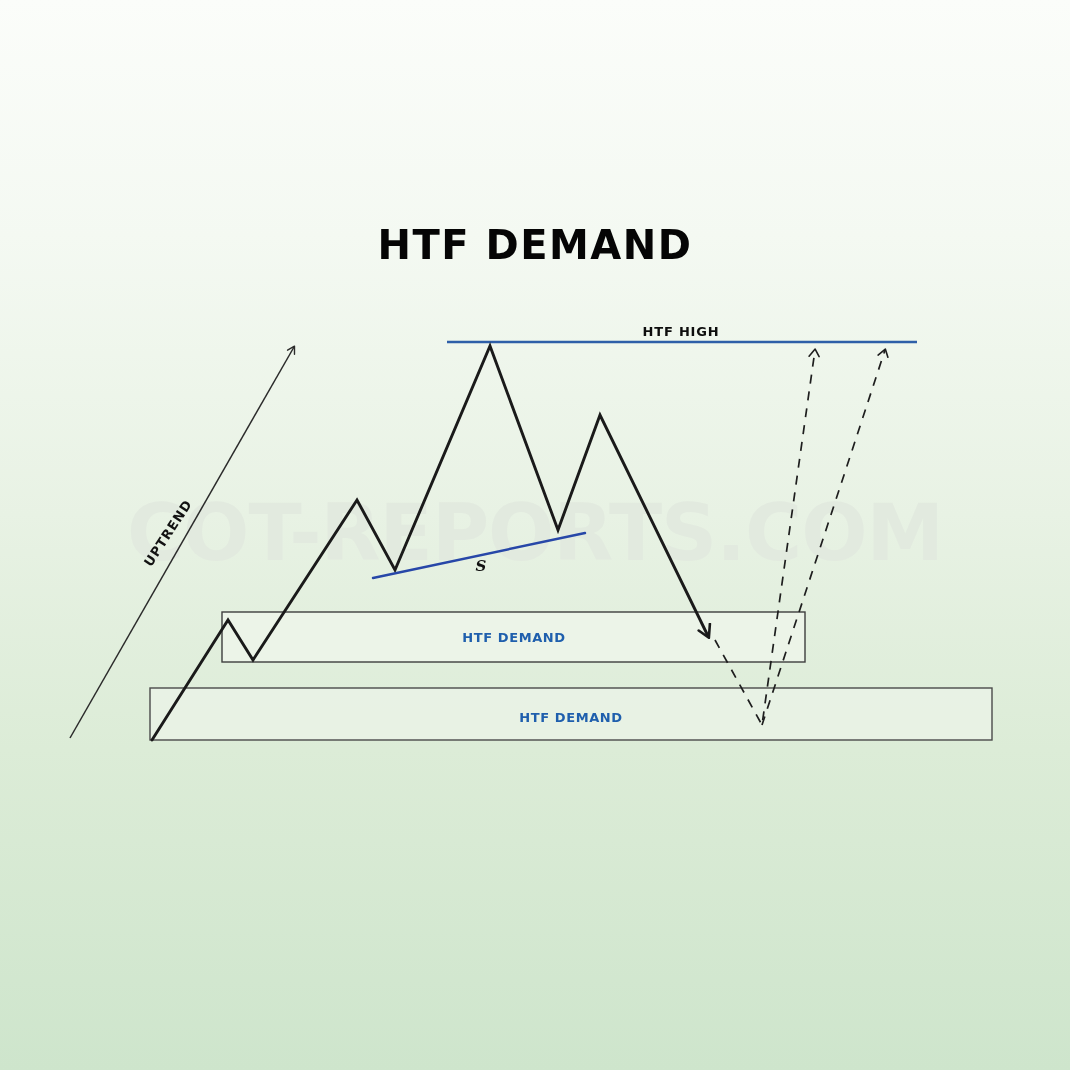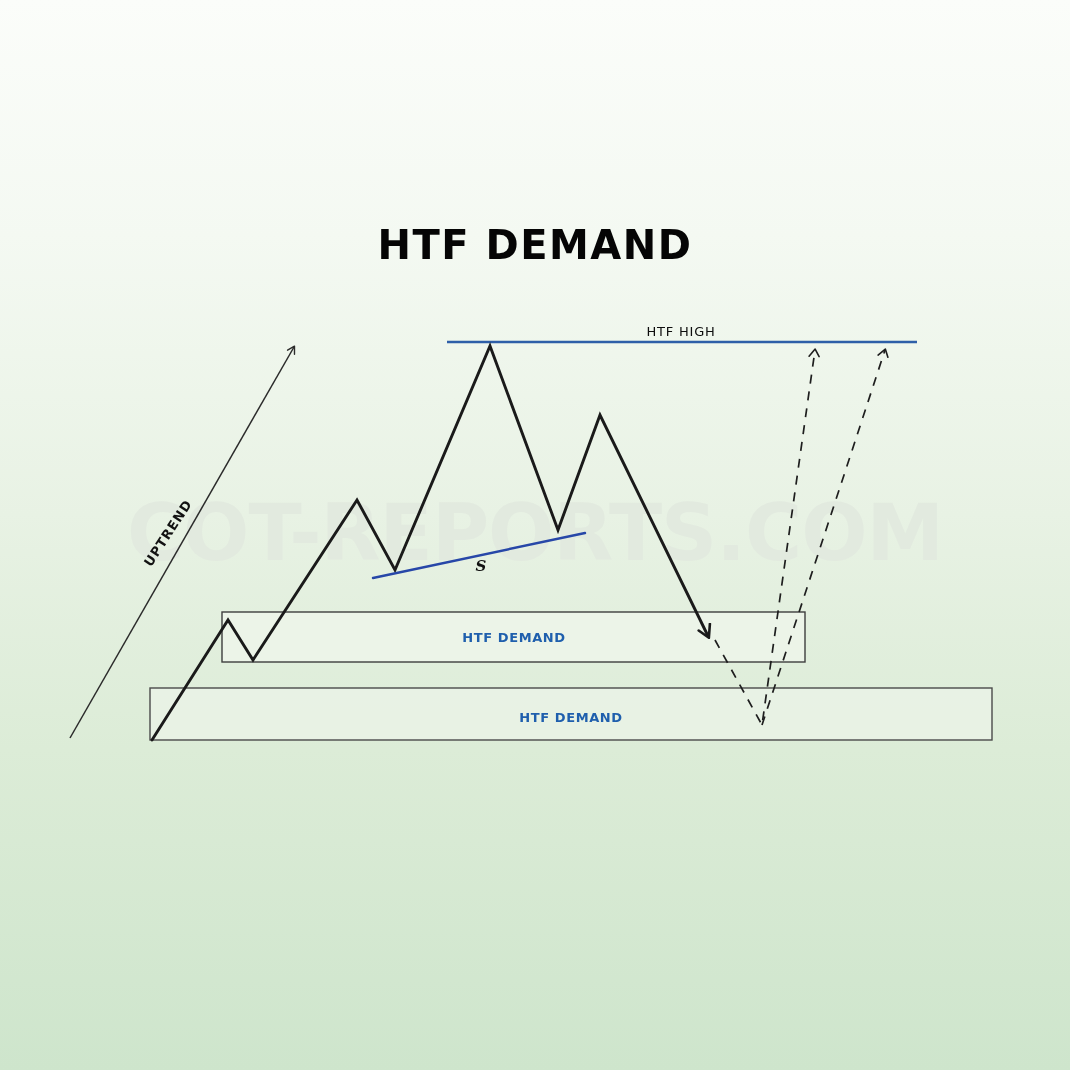--- a/index.html
+++ b/index.html
@@ -46,21 +46,21 @@
     font-family: "DejaVu Sans", sans-serif;
     white-space: nowrap;
     transform: translate(-50%, -50%);
   }
   .htf-high-label {
     position: absolute;
     left: 681px;
     top: 331px;
     transform: translate(-50%, -50%);
     font-size: 13px;
-    font-weight: normal;
+    font-weight: bold;
     color: #0D0D0D;
     letter-spacing: 0.8px;
     font-family: "DejaVu Sans", sans-serif;
     white-space: nowrap;
   }
   .uptrend-label {
     position: absolute;
     left: 168px;
     top: 533px;
     transform: translate(-50%, -50%) rotate(-57deg);

